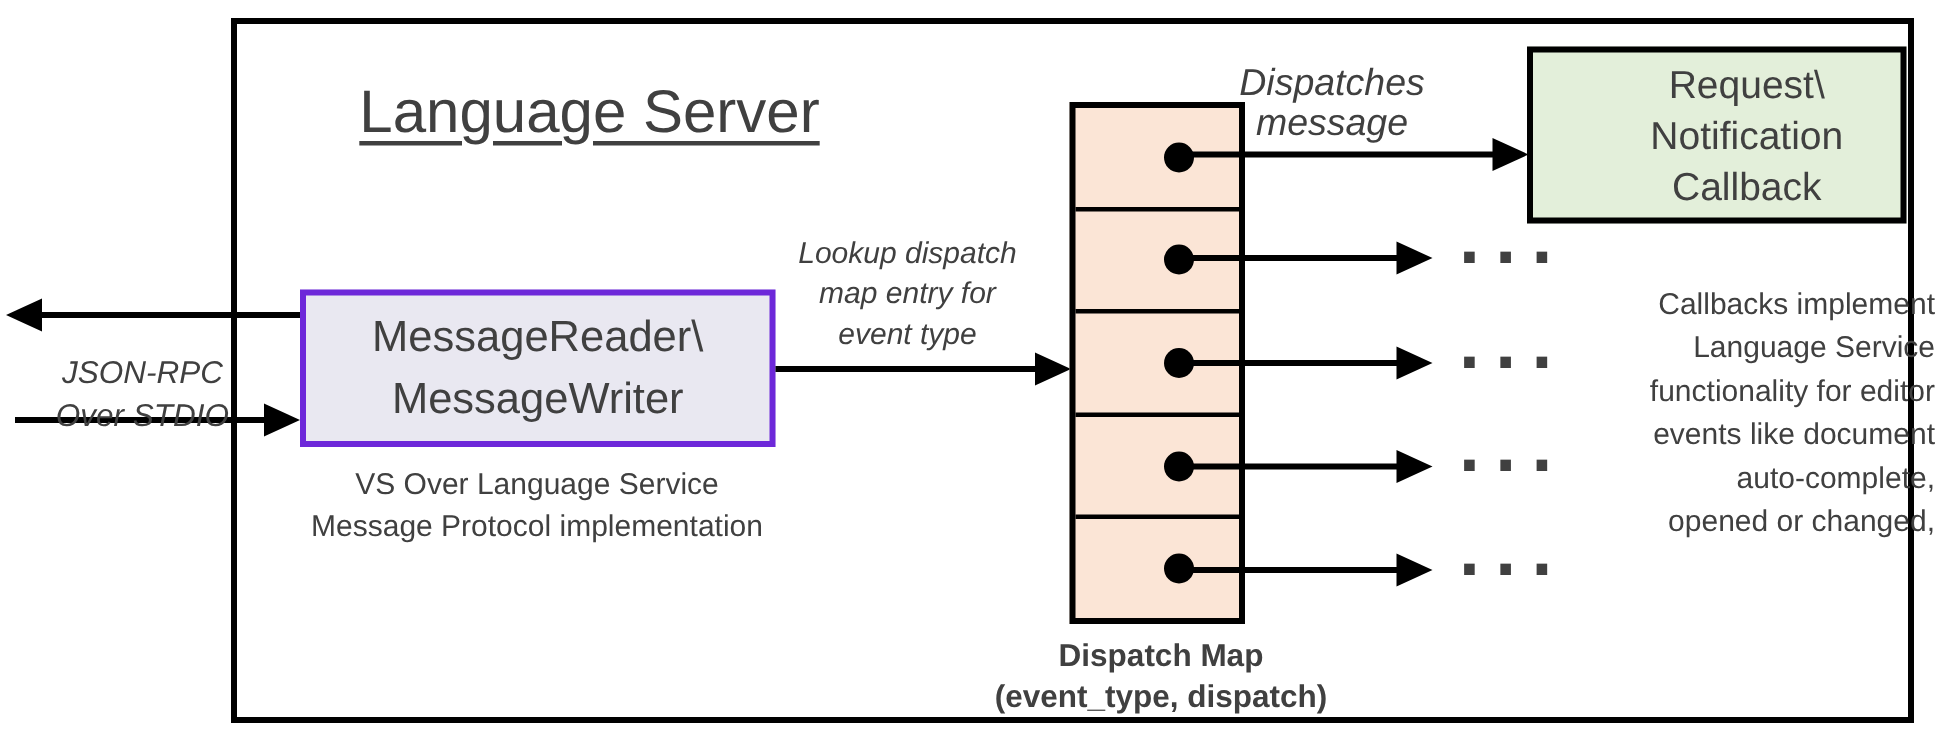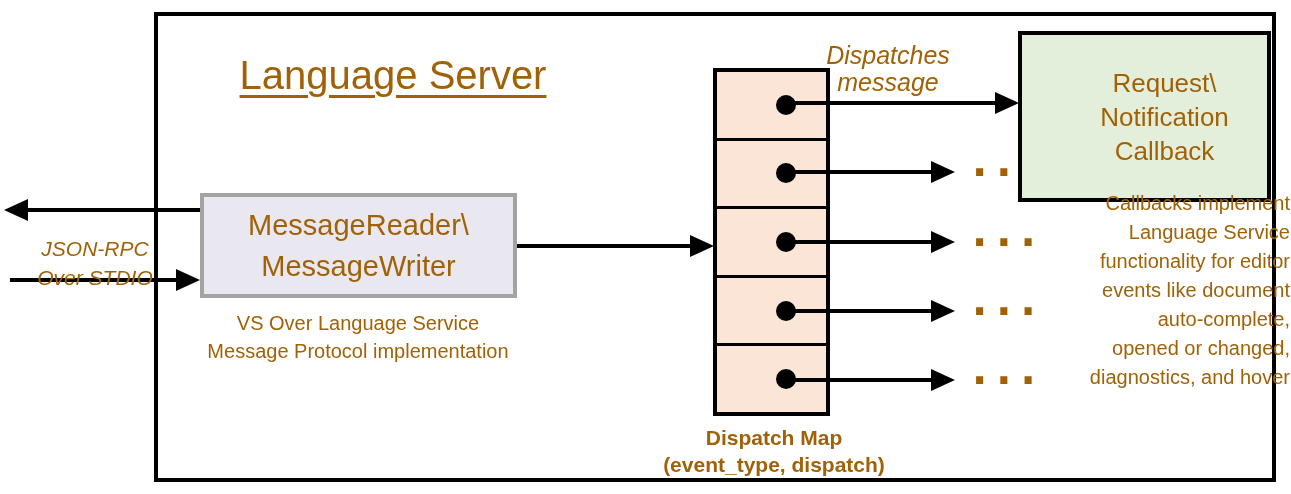--- a/index.html
+++ b/index.html
@@ -1,21 +1,21 @@
 <!DOCTYPE html>
 <html><head>
 <meta charset="utf-8">
 <style>
   html,body{margin:0;padding:0;background:#ffffff;}
   #canvas{
     position:relative;
     width:1291px;height:494px;
     background:#ffffff;
     font-family:"Liberation Sans", sans-serif;
-    color:#a16207;
+    color:#404040;
     overflow:hidden;
   }
   .abs{position:absolute;}
 
   
   .outer-box{
     left:154px;top:12px;width:1122px;height:470px;
     border:4px solid #000;box-sizing:border-box;
     background:transparent;
   }
@@ -26,21 +26,21 @@
     font-size:40px;line-height:46px;
     text-decoration:underline;
     text-decoration-thickness:3px;
     text-underline-offset:6px;
   }
 
   
   .reader-box{
     left:200px;top:193px;width:317px;height:105px;
     background:#e9e8f1;
-    border:4px solid #a3a3a3;box-sizing:border-box;
+    border:4px solid #6d28d9;box-sizing:border-box;
     display:flex;flex-direction:column;justify-content:center;align-items:center;
     font-size:29px;line-height:41px;
     text-align:center;
   }
   .reader-caption{
     left:203px;top:309px;width:310px;
     text-align:center;font-size:20px;line-height:28px;
   }
 
   .italic-label{font-style:italic;text-align:center;}
@@ -67,21 +67,21 @@
     position:absolute;left:59px;top:50%;margin-top:-10px;
     width:20px;height:20px;border-radius:50%;background:#000;
   }
   .map-caption{
     left:648px;top:424px;width:252px;
     text-align:center;font-size:21px;line-height:27px;font-weight:bold;
   }
 
   
   .callback-box{
-    left:1018px;top:31px;width:253px;height:171px;
+    left:1018px;top:31px;width:253px;height:118px;
     background:#e3efda;
     border:4px solid #000;box-sizing:border-box;
     display:flex;flex-direction:column;justify-content:center;align-items:center;
     font-size:26px;line-height:34px;text-align:center;padding-left:40px;
   }
   .callbacks-note{
     left:1000px;top:189px;width:290px;
     text-align:right;font-size:20px;line-height:29px;
   }
 
@@ -114,20 +114,25 @@
     <div>MessageReader\</div>
     <div>MessageWriter</div>
   </div>
   <div class="abs reader-caption">
     <div>VS Over Language Service</div>
     <div>Message Protocol implementation</div>
   </div>
 
   <div class="abs hline" style="left:517px;top:244px;width:174px;"></div>
   <div class="abs ah ah-right" style="left:690px;top:235px;"></div>
+  <div class="abs italic-label lookup-label">
+    <div>Lookup dispatch</div>
+    <div>map entry for</div>
+    <div>event type</div>
+  </div>
 
   <div class="abs dispatch-map">
     <div class="map-cell">
         <div class="entry-dot"></div>
       </div>
     <div class="map-cell">
         <div class="entry-dot"></div>
       </div>
     <div class="map-cell">
         <div class="entry-dot"></div>
@@ -174,16 +179,15 @@
     <div>Callback</div>
   </div>
 
   <div class="abs callbacks-note">
     <div>Callbacks implement</div>
     <div>Language Service</div>
     <div>functionality for editor</div>
     <div>events like document</div>
     <div>auto-complete,</div>
     <div>opened or changed,</div>
-    <div>diagnostics, and hover</div>
   </div>
 
 </div>
 
 </body></html>

